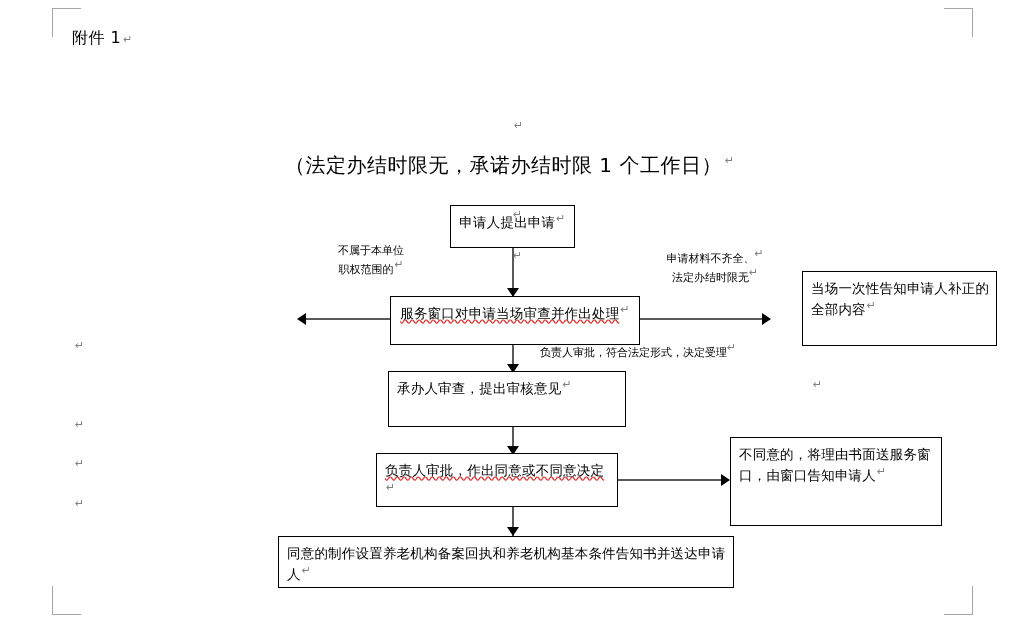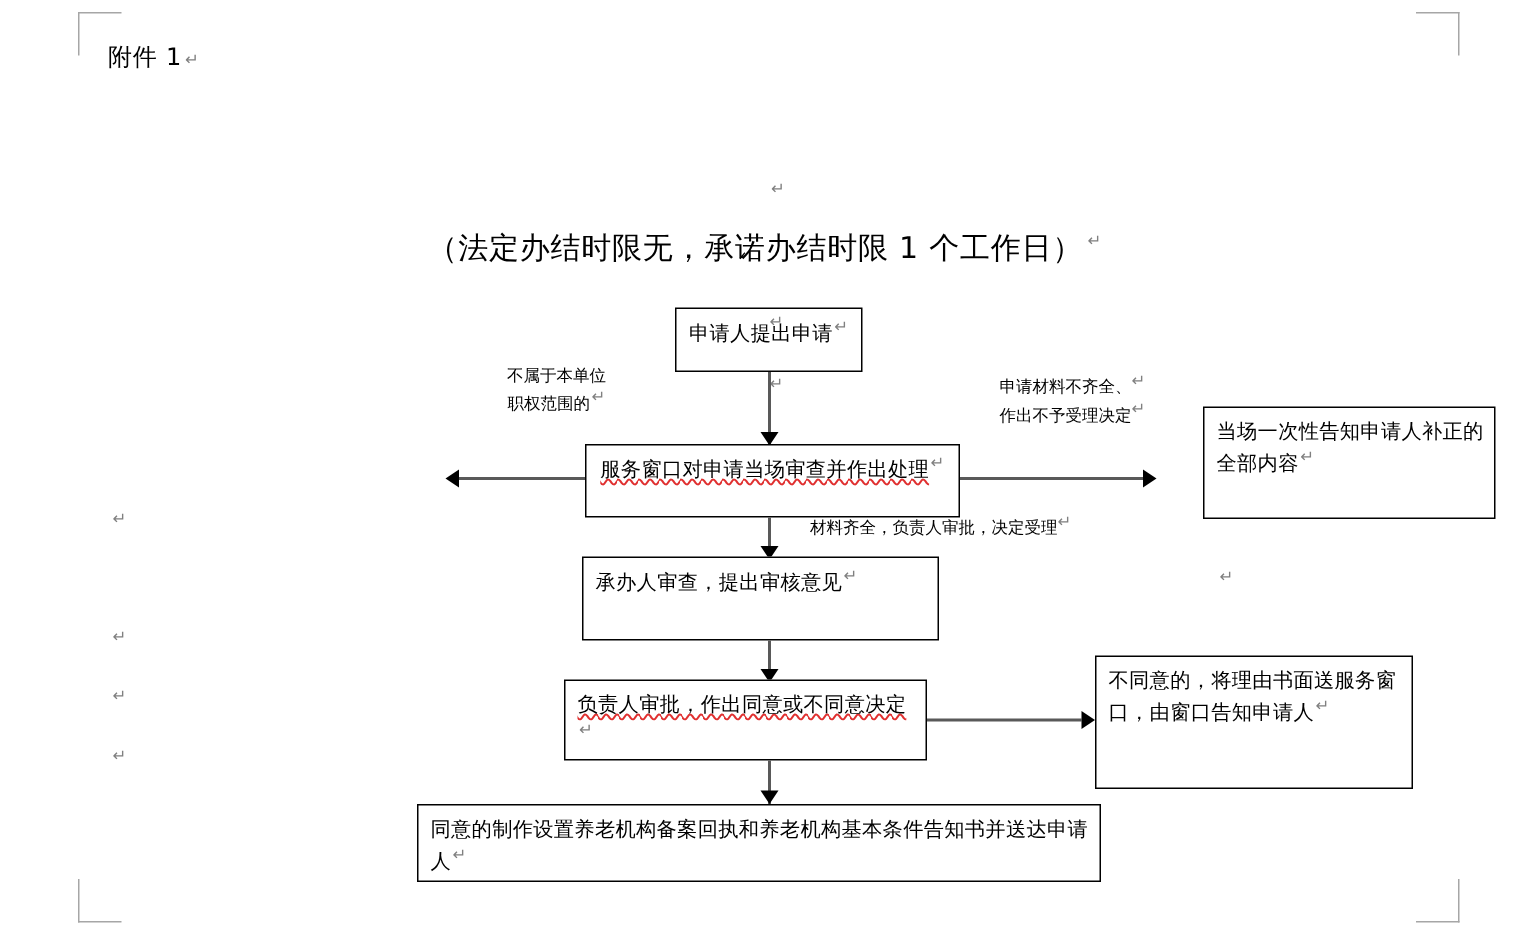--- a/index.html
+++ b/index.html
@@ -166,41 +166,41 @@
   <div class="vline" style="left:512px; top:248px; height:48px;"></div>
   <div class="arrow-down" style="left:507px; top:288px;"></div>
 
   <div class="annot center" style="left:316px; top:243px; width:110px;">
     <div>不属于本单位</div>
     <div><span>职权范围的</span><span class="pmark" style="position:static; margin-left:1px; vertical-align:super;">↵</span></div>
   </div>
 
   <div class="annot center" style="left:650px; top:248px; width:130px;">
     <div><span>申请材料不齐全、</span><span class="pmark" style="position:static; vertical-align:super;">↵</span></div>
-    <div><span>作出不予受理决定</span><span class="pmark" style="position:static; vertical-align:super;">↵</span></div>
+    <div><span>法定办结时限无</span><span class="pmark" style="position:static; vertical-align:super;">↵</span></div>
   </div>
 
   <div class="pmark" style="left:75px; top:340px;">↵</div>
 
   <div class="box center-text" style="left:390px; top:296px; width:250px; height:49px;">
     <div class="box-text"><span class="squig">服务窗口对申请当场审查并作出处理</span><span class="pmark" style="position:static; margin-left:1px; vertical-align:super;">↵</span></div>
   </div>
 
   <div class="box" style="left:802px; top:271px; width:195px; height:75px;">
     <div class="box-text"><span>当场一次性告知申请人补正的全部内容</span><span class="pmark" style="position:static; margin-left:1px; vertical-align:super;">↵</span></div>
   </div>
 
   <div class="hline" style="left:306px; top:318px; width:84px;"></div>
   <div class="arrow-left" style="left:297px; top:313px;"></div>
 
   <div class="hline" style="left:640px; top:318px; width:122px;"></div>
   <div class="arrow-right" style="left:762px; top:313px;"></div>
 
   <div class="annot" style="left:540px; top:342px;">
-    <span>材料齐全，负责人审批，决定受理</span><span class="pmark" style="position:static; vertical-align:super;">↵</span>
+    <span>负责人审批，符合法定形式，决定受理</span><span class="pmark" style="position:static; vertical-align:super;">↵</span>
   </div>
 
   <div class="vline" style="left:512px; top:345px; height:28px;"></div>
   <div class="arrow-down" style="left:507px; top:364px;"></div>
 
   <div class="box" style="left:388px; top:371px; width:238px; height:56px;">
     <div class="box-text"><span>承办人审查，提出审核意见</span><span class="pmark" style="position:static; margin-left:1px; vertical-align:super;">↵</span></div>
   </div>
 
   <div class="pmark" style="left:75px; top:419px;">↵</div>

